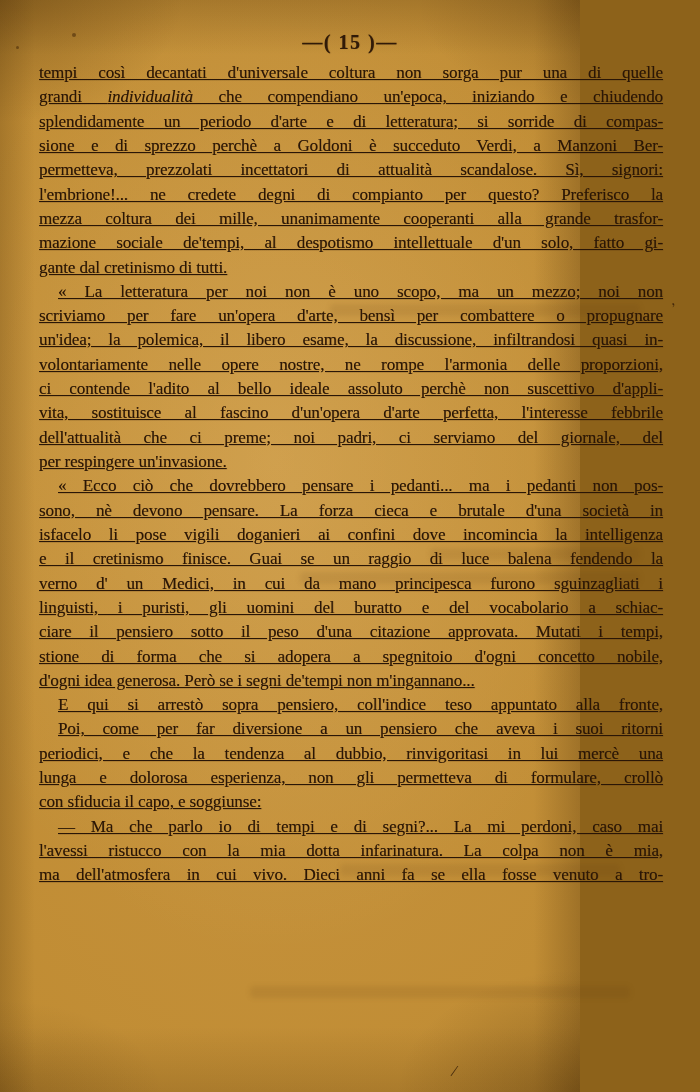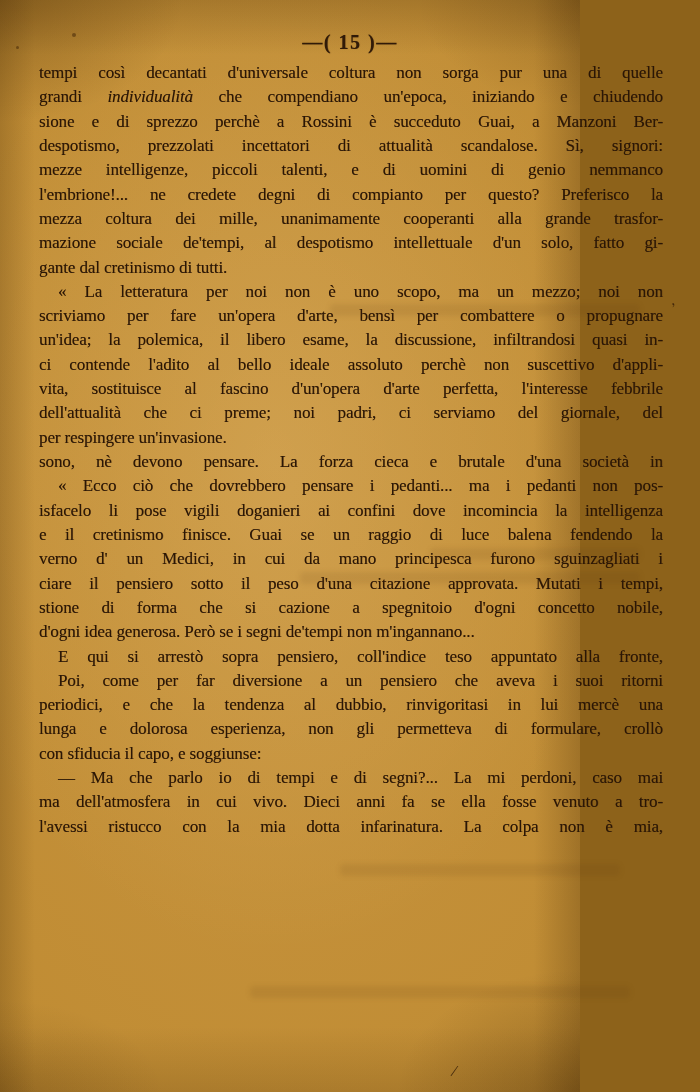--- a/index.html
+++ b/index.html
@@ -41,20 +41,21 @@
     letter-spacing: -0.1px;
     color: #2a1606;
     text-shadow: 0.3px 0.3px 0.6px rgba(55,30,6,0.5);
   }
   .line {
     height: 24.32px;
     line-height: 24.32px;
     text-align: left;
     overflow: visible;
     white-space: normal;
+    text-decoration: underline;
   }
   .line.j { text-align: justify; text-align-last: justify; }
   .line.ind { text-indent: 19px; }
   .smudge {
     position: absolute;
     background: rgba(85,50,12,0.10);
     filter: blur(2.5px);
     border-radius: 4px;
     pointer-events: none;
   }
@@ -86,60 +87,62 @@
 <body>
 
 <div class="page">
 
   <div class="header">—( 15 )—</div>
 
   <div class="text-block">
       <div>
         <div class="line j">tempi così decantati d'universale coltura non sorga pur una di quelle</div>
         <div class="line j">grandi <i>individualità</i> che compendiano un'epoca, iniziando e chiudendo</div>
-        <div class="line j">sione e di sprezzo perchè a Rossini è succeduto Guai, a Manzoni Ber-</div>
-        <div class="line j">despotismo, prezzolati incettatori di attualità scandalose. Sì, signori:</div>
-        <div class="line j">mezze intelligenze, piccoli talenti, e di uomini di genio nemmanco</div>
+        <div class="line j">splendidamente un periodo d'arte e di letteratura; si sorride di compas-</div>
+        <div class="line j">sione e di sprezzo perchè a Goldoni è succeduto Verdi, a Manzoni Ber-</div>
+        <div class="line j">permetteva, prezzolati incettatori di attualità scandalose. Sì, signori:</div>
         <div class="line j">l'embrione!... ne credete degni di compianto per questo? Preferisco la</div>
         <div class="line j">mezza coltura dei mille, unanimamente cooperanti alla grande trasfor-</div>
         <div class="line j">mazione sociale de'tempi, al despotismo intellettuale d'un solo, fatto gi-</div>
         <div class="line">gante dal cretinismo di tutti.</div>
       </div>
       <div>
         <div class="line j ind">« La letteratura per noi non è uno scopo, ma un mezzo; noi non</div>
         <div class="line j">scriviamo per fare un'opera d'arte, bensì per combattere o propugnare</div>
         <div class="line j">un'idea; la polemica, il libero esame, la discussione, infiltrandosi quasi in-</div>
+        <div class="line j">volontariamente nelle opere nostre, ne rompe l'armonia delle proporzioni,</div>
         <div class="line j">ci contende l'adito al bello ideale assoluto perchè non suscettivo d'appli-</div>
         <div class="line j">vita, sostituisce al fascino d'un'opera d'arte perfetta, l'interesse febbrile</div>
         <div class="line j">dell'attualità che ci preme; noi padri, ci serviamo del giornale, del</div>
         <div class="line">per respingere un'invasione.</div>
       </div>
       <div>
+        <div class="line j ind">« Ecco ciò che dovrebbero pensare i pedanti... ma i pedanti non pos-</div>
         <div class="line j">sono, nè devono pensare. La forza cieca e brutale d'una società in</div>
-        <div class="line j ind">« Ecco ciò che dovrebbero pensare i pedanti... ma i pedanti non pos-</div>
         <div class="line j">isfacelo li pose vigili doganieri ai confini dove incomincia la intelligenza</div>
         <div class="line j">e il cretinismo finisce. Guai se un raggio di luce balena fendendo la</div>
         <div class="line j">verno d' un Medici, in cui da mano principesca furono sguinzagliati i</div>
+        <div class="line j">linguisti, i puristi, gli uomini del buratto e del vocabolario a schiac-</div>
         <div class="line j">ciare il pensiero sotto il peso d'una citazione approvata. Mutati i tempi,</div>
-        <div class="line j">stione di forma che si cazione a spegnitoio d'ogni concetto nobile,</div>
+        <div class="line j">stione di forma che si adopera a spegnitoio d'ogni concetto nobile,</div>
         <div class="line">d'ogni idea generosa. Però se i segni de'tempi non m'ingannano...</div>
       </div>
       <div>
         <div class="line j ind">E qui si arrestò sopra pensiero, coll'indice teso appuntato alla fronte,</div>
       </div>
       <div>
         <div class="line j ind">Poi, come per far diversione a un pensiero che aveva i suoi ritorni</div>
         <div class="line j">periodici, e che la tendenza al dubbio, rinvigoritasi in lui mercè una</div>
         <div class="line j">lunga e dolorosa esperienza, non gli permetteva di formulare, crollò</div>
         <div class="line">con sfiducia il capo, e soggiunse:</div>
       </div>
       <div>
         <div class="line j ind">— Ma che parlo io di tempi e di segni?... La mi perdoni, caso mai</div>
+        <div class="line j">l'avessi ristucco con la mia dotta infarinatura. La colpa non è mia,</div>
         <div class="line j">ma dell'atmosfera in cui vivo. Dieci anni fa se ella fosse venuto a tro-</div>
-        <div class="line j">l'avessi ristucco con la mia dotta infarinatura. La colpa non è mia,</div>
       </div>
     </div>
 
   <div class="smudge" style="left:330px; top:304px; width:310px; height:12px;"></div>
   <div class="smudge" style="left:430px; top:548px; width:210px; height:12px;"></div>
   <div class="smudge" style="left:300px; top:572px; width:340px; height:12px;"></div>
   <div class="smudge" style="left:340px; top:864px; width:280px; height:12px;"></div>
   <div class="smudge" style="left:250px; top:986px; width:380px; height:12px;"></div>
 
   <div class="speck" style="left:72px; top:33px; width:4px; height:4px;"></div>

